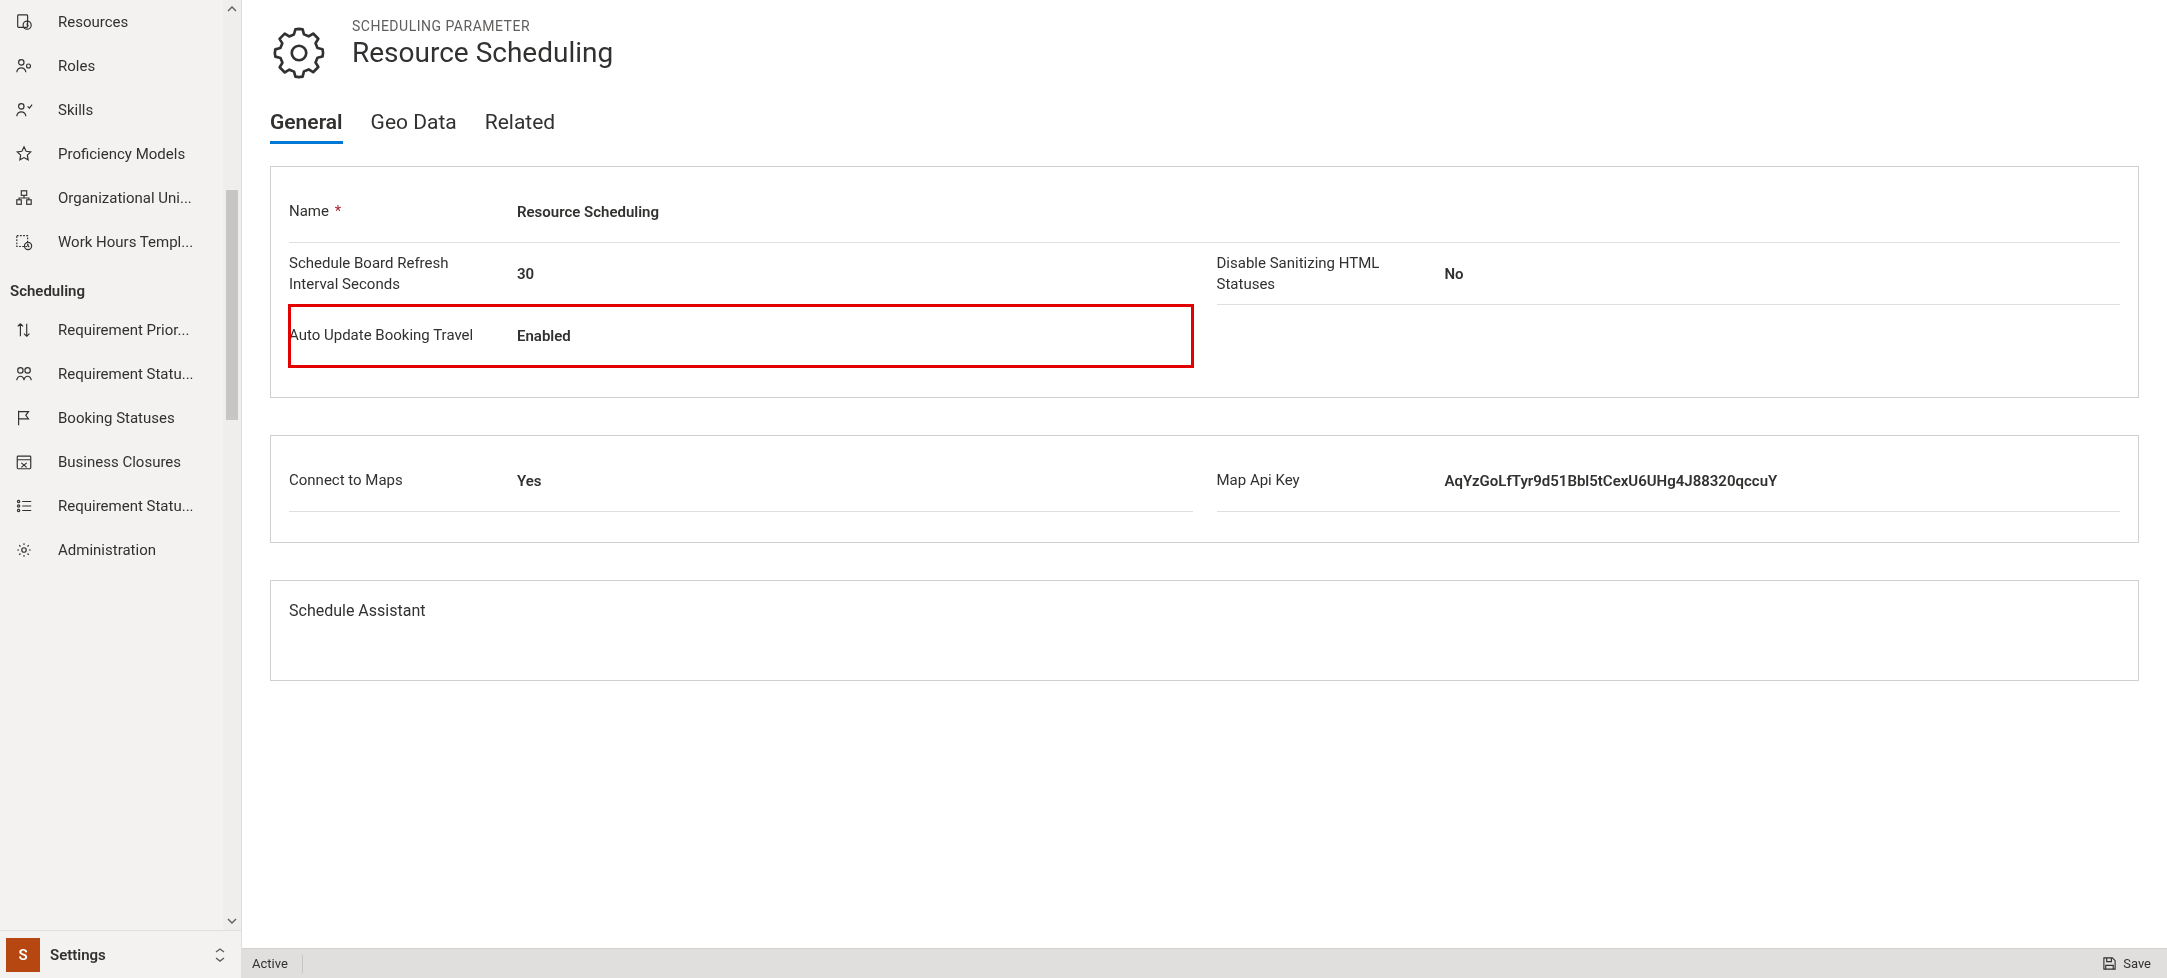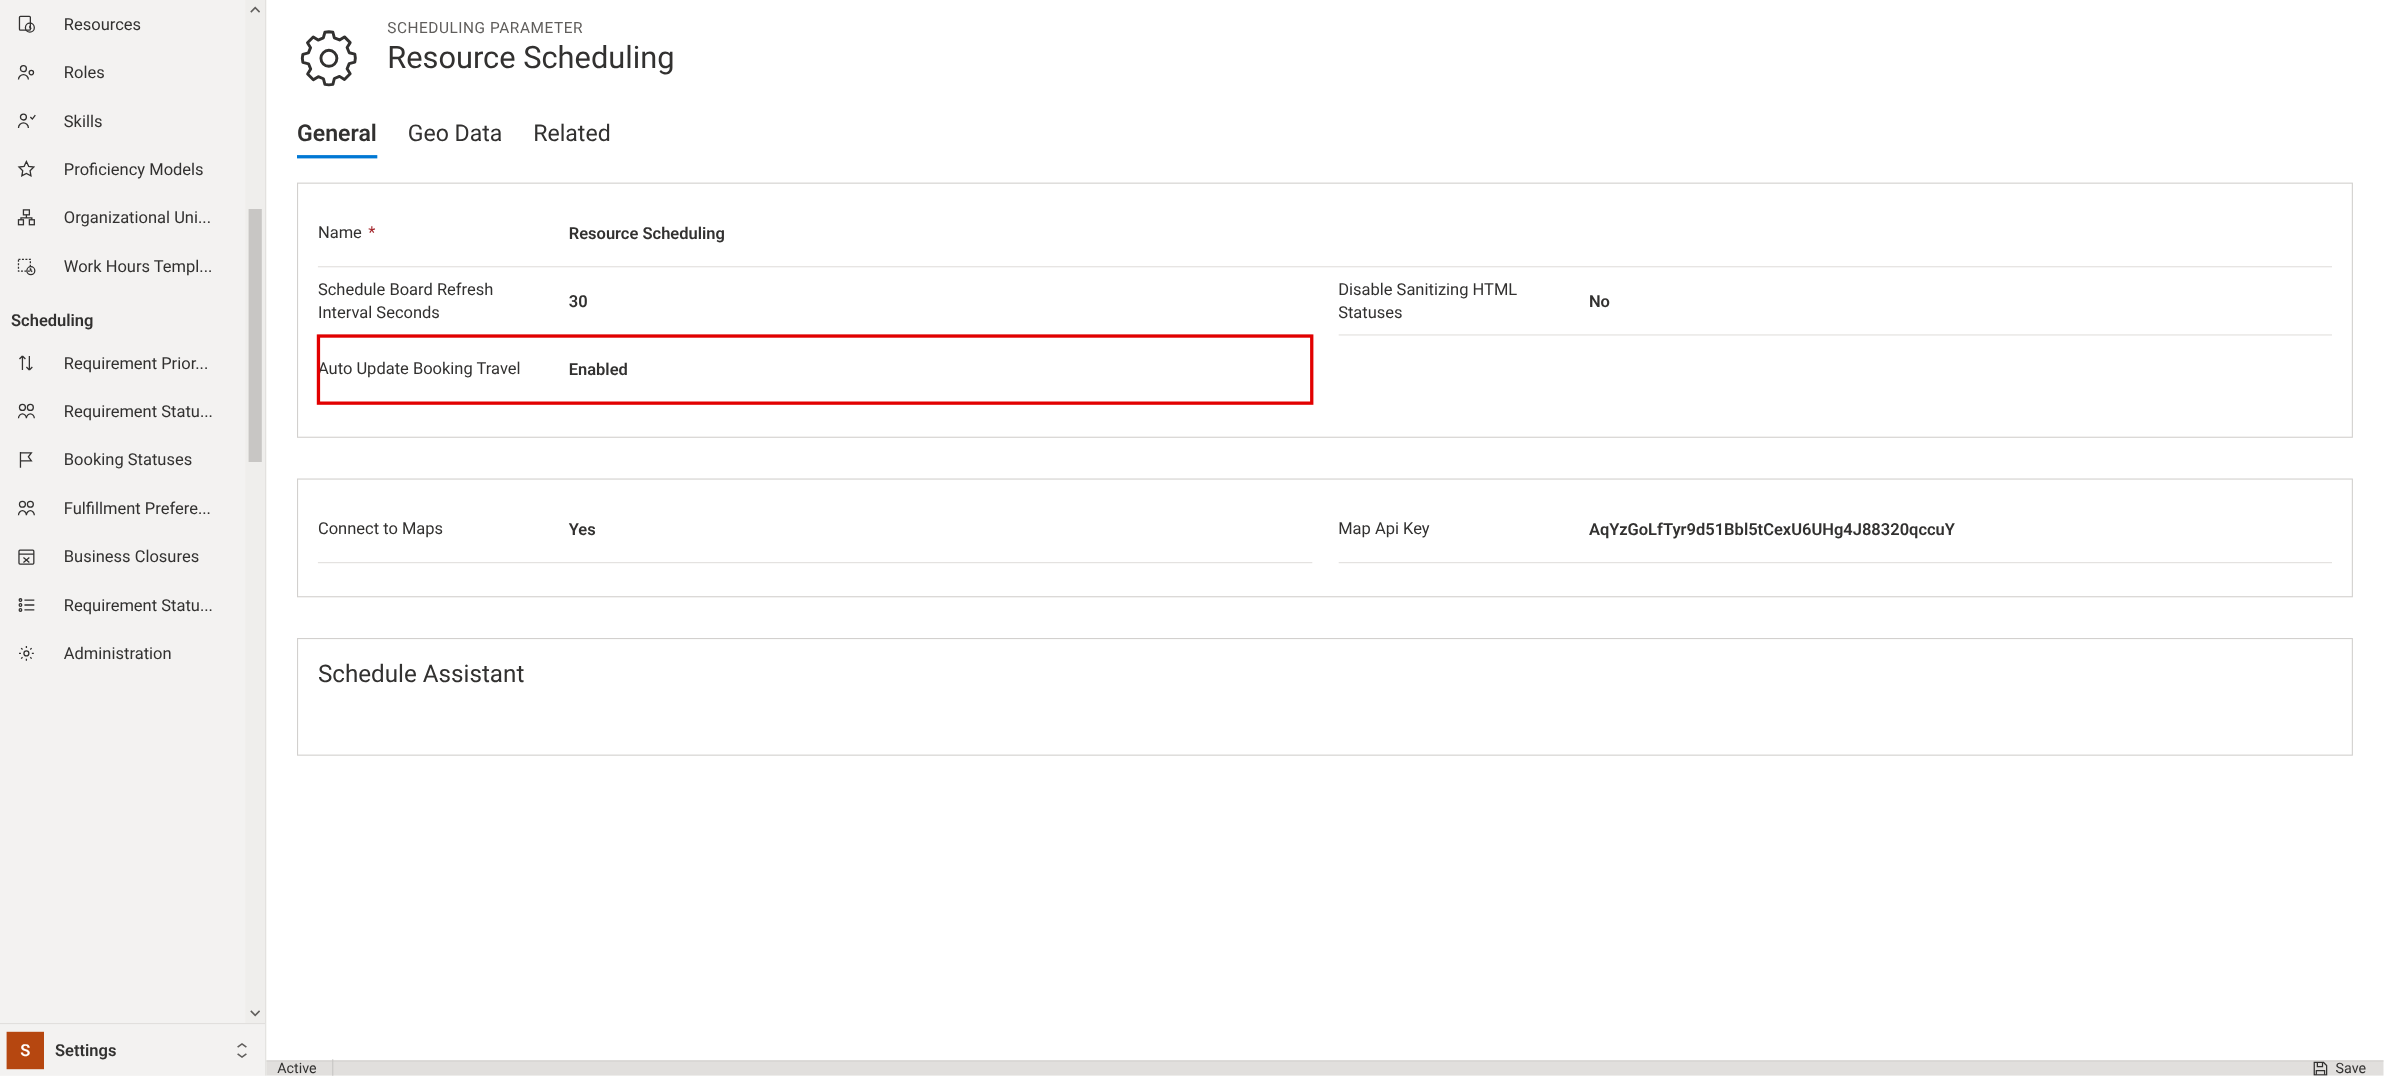--- a/index.html
+++ b/index.html
@@ -199,21 +199,21 @@
     background: var(--accent);
   }
 
   .section {
     border: 1px solid var(--border);
     padding: 14px 18px 30px 18px;
     margin-bottom: 37px;
     background: #fff;
   }
   .section-title {
-    font-size: 22px;
+    font-size: 16px;
     font-weight: 400;
     color: var(--text);
     margin: 6px 0 0 0;
   }
 
   .field-grid {
     display: grid;
     grid-template-columns: 1fr 1fr;
     column-gap: 24px;
   }
@@ -246,21 +246,21 @@
   }
   .field .fvalue.strong { font-weight: 600; }
 
   .field.highlight {
     outline: 3px solid var(--highlight);
     outline-offset: -2px;
   }
 
   
   .statusbar {
-    height: 14px;
+    height: 30px;
     background: var(--statusbar);
     border-top: 1px solid var(--border);
     display: flex;
     align-items: center;
     padding: 0 10px;
     font-size: 13px;
     color: var(--text);
     gap: 28px;
   }
   .statusbar .left {
@@ -376,30 +376,20 @@
 
         <div class="sb-item">
           <span class="icon">
             <svg viewBox="0 0 20 20" width="18" height="18" fill="none" stroke="currentColor" stroke-width="1.3">
               <path d="M4 2v16M4 3h11l-3 4 3 4H4"></path>
             </svg>
           </span>
           <span class="label">Booking Statuses</span>
         </div>
 
-        <div class="sb-item">
-          <span class="icon">
-            <svg viewBox="0 0 20 20" width="18" height="18" fill="none" stroke="currentColor" stroke-width="1.3">
-              <circle cx="6" cy="6" r="3"></circle>
-                <circle cx="14" cy="6" r="3"></circle>
-                <path d="M2 17c0-2.5 2-4.5 4-4.5s4 2 4 4.5M10 17c0-2.5 2-4.5 4-4.5s4 2 4 4.5"></path>
-            </svg>
-          </span>
-          <span class="label">Fulfillment Prefere...</span>
-        </div>
 
         <div class="sb-item">
           <span class="icon">
             <svg viewBox="0 0 20 20" width="18" height="18" fill="none" stroke="currentColor" stroke-width="1.3">
               <rect x="2.5" y="3.5" width="15" height="14" rx="1"></rect>
                 <path d="M2.5 7.5h15M7 11l6 5M13 11l-6 5"></path>
             </svg>
           </span>
           <span class="label">Business Closures</span>
         </div>

